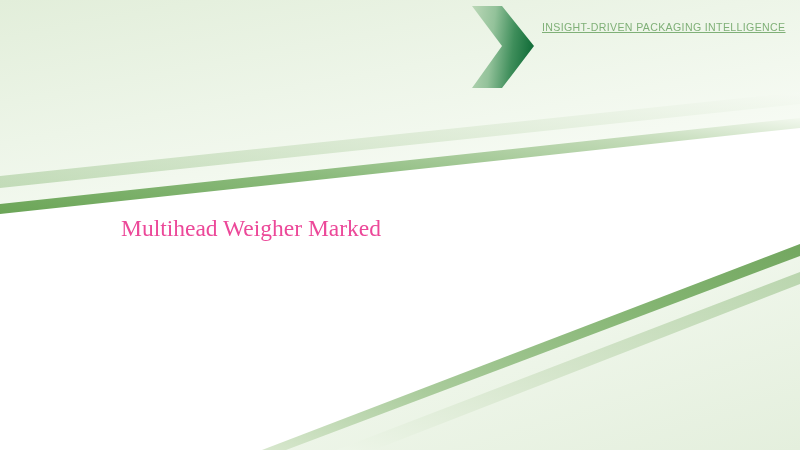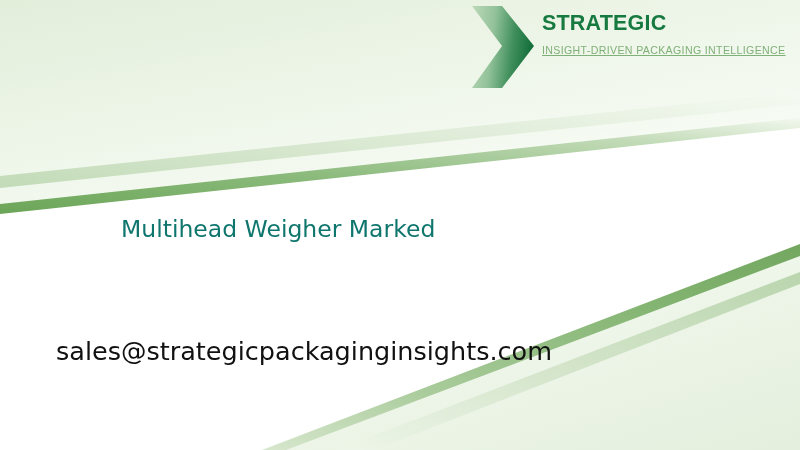--- a/index.html
+++ b/index.html
@@ -67,22 +67,23 @@
     white-space: nowrap;
     text-decoration: underline;
   }
 
   
   .slide-title {
     position: absolute;
     left: 121px;
     top: 215px;
     font-size: 23.5px;
-    color: #0f766e;
+    color: #ec4899;
     white-space: nowrap;
+    font-family: Liberation Serif, serif;
   }
   .contact-email {
     position: absolute;
     left: 56px;
     top: 336px;
     font-size: 25.5px;
     color: #111111;
     white-space: nowrap;
   }
 </style>
@@ -148,22 +149,20 @@
       <polygon points="800,244 800,256 286,450 262,450" fill="url(#edgeBottom)"></polygon>
       <polygon points="800,272 800,284 374,450 336,450" fill="url(#edgeBottom2)" opacity="0.75"></polygon>
     </g>
   </svg>
 
   <div class="logo-block">
     <svg class="logo-mark" viewBox="0 0 62 86" xmlns="http://www.w3.org/2000/svg">
       <path d="M0 2 L30 2 L62 42 L30 84 L0 84 L30 42 Z" fill="url(#chevGrad)"></path>
     </svg>
     <div class="logo-text">
-      <div class="logo-name">STRATEGIC</div>
       <div class="logo-tagline">INSIGHT-DRIVEN PACKAGING INTELLIGENCE</div>
     </div>
   </div>
 
   <div class="slide-title">Multihead Weigher Marked</div>
 
-  <div class="contact-email">sales@strategicpackaginginsights.com</div>
 
 </div>
 
 </body></html>

